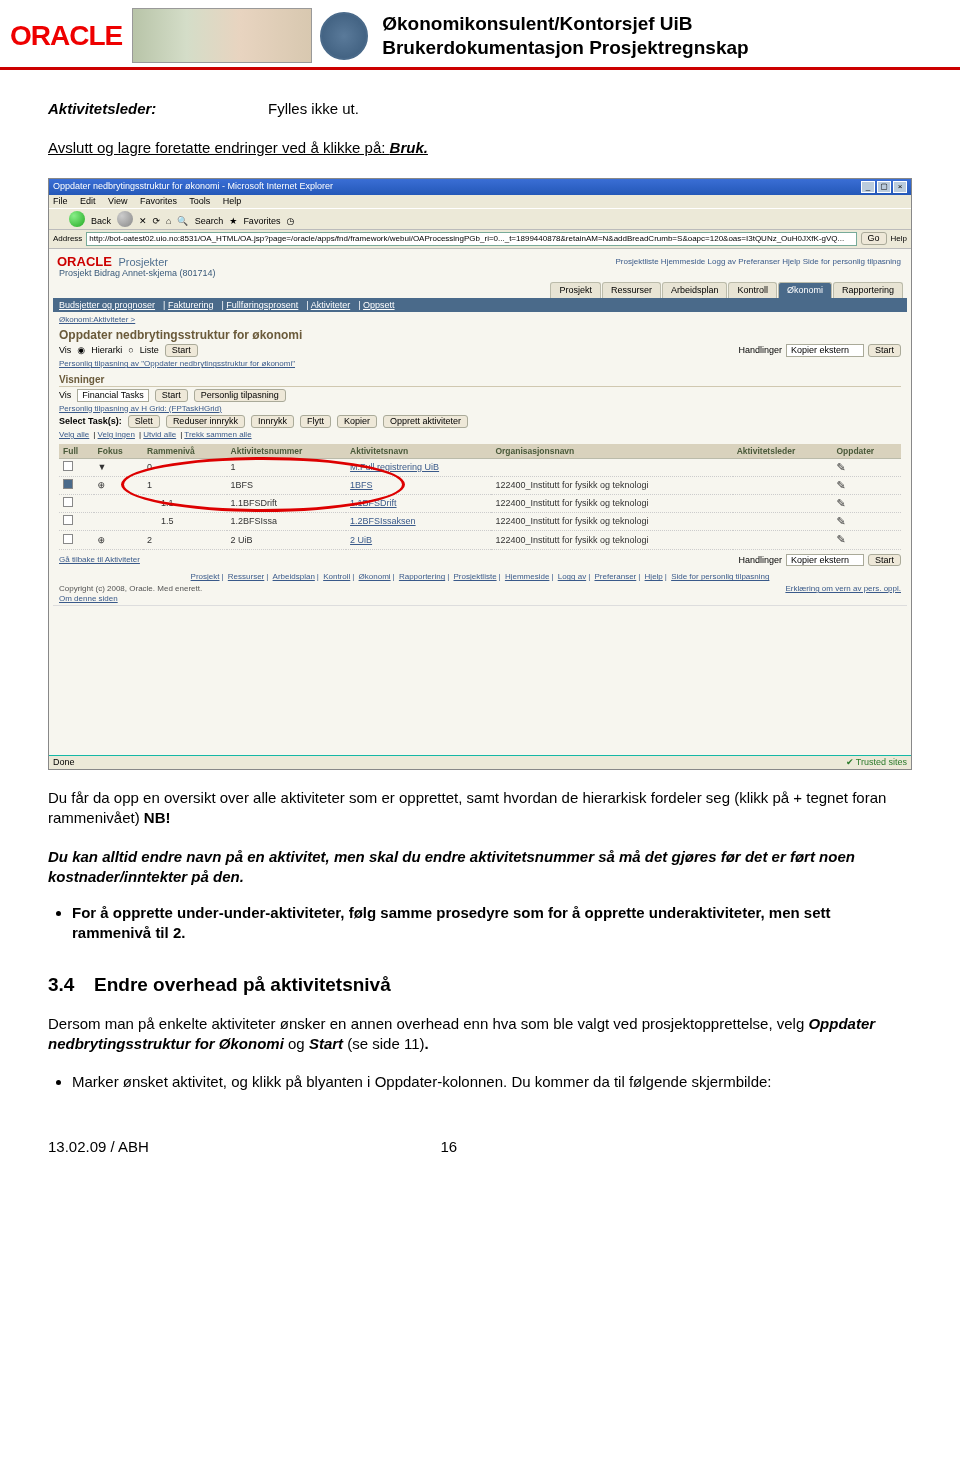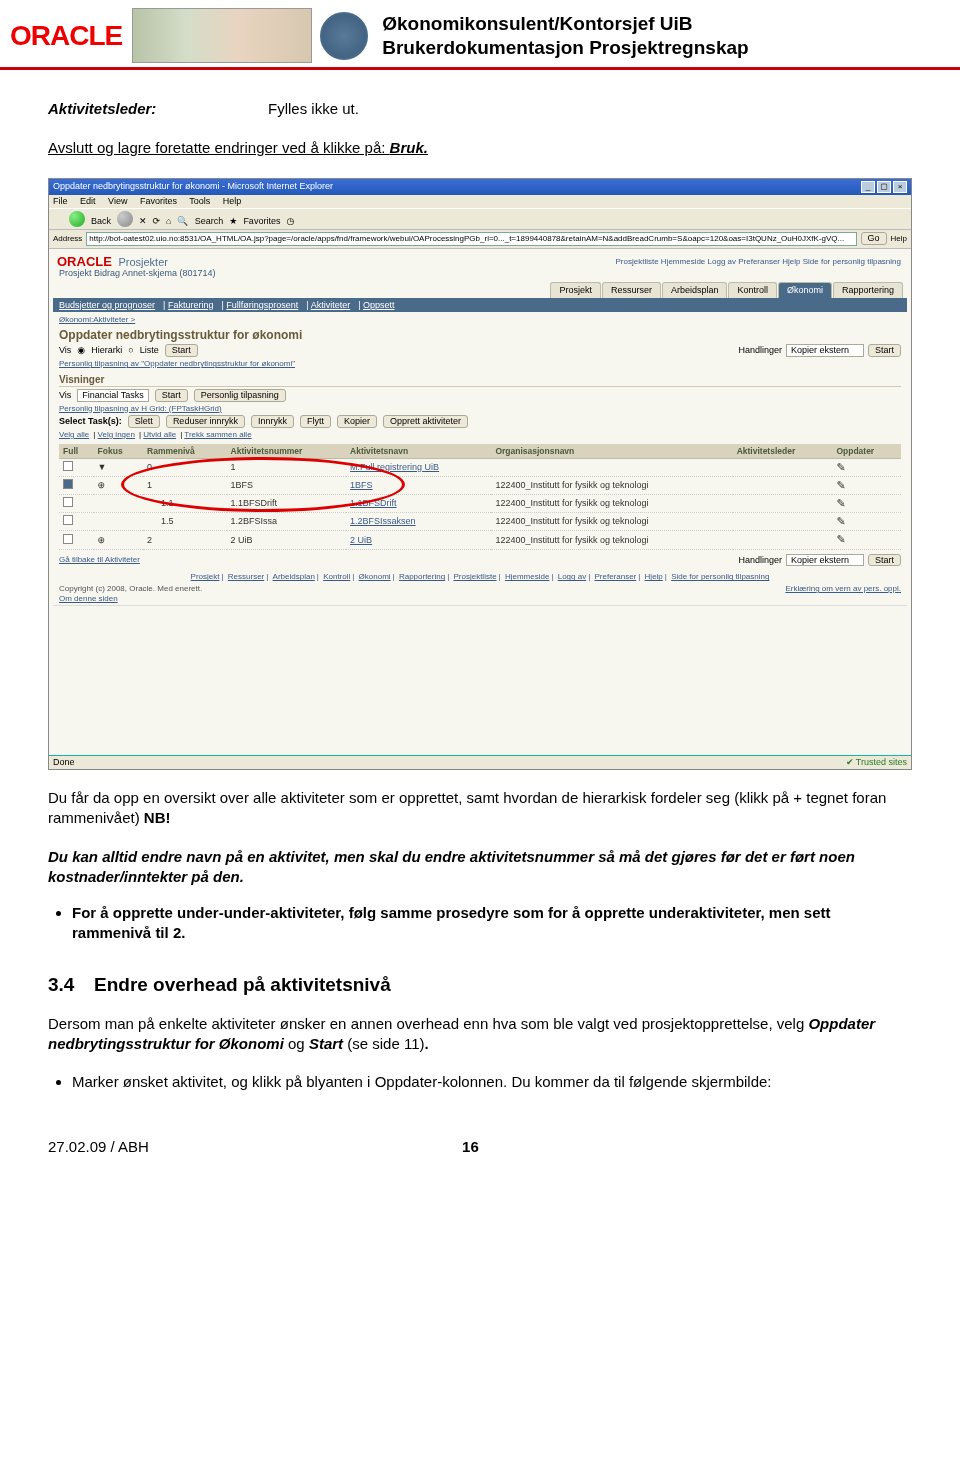--- a/index.html
+++ b/index.html
@@ -207,21 +207,21 @@
     font-size: 19px; font-weight: bold; margin: 30px 0 18px 0;
     display: flex;
   }
   .heading2 .num { width: 46px; }
   .footer {
     padding: 20px 48px 16px 48px;
     font-size: 15px;
     display: flex;
     justify-content: space-between;
   }
-  .footer .pgnum { width: 60px; text-align: center; font-weight: bold; }
+  .footer .pgnum { width: 60px; text-align: left; }
 </style>
 </head>
 <body>
 
 <div class="header">
   <span class="oracle-logo">ORACLE</span>
   <div class="header-photo"></div>
   <div class="uib-seal"></div>
   <div class="header-title">
     <div>Økonomikonsulent/Kontorsjef UiB</div>
@@ -468,16 +468,16 @@
 
   <ul class="bullets">
     <li>
       <span>Marker ønsket aktivitet, og klikk på blyanten i </span><span class="bold">Oppdater</span><span>-kolonnen. Du kommer da til følgende skjermbilde:</span>
     </li>
   </ul>
 
 </div>
 
 <div class="footer">
-  <span>27.02.09 / ABH</span>
+  <span>13.02.09 / ABH</span>
   <span class="pgnum">16</span>
   <span style="width:120px"></span>
 </div>
 
 </body></html>

